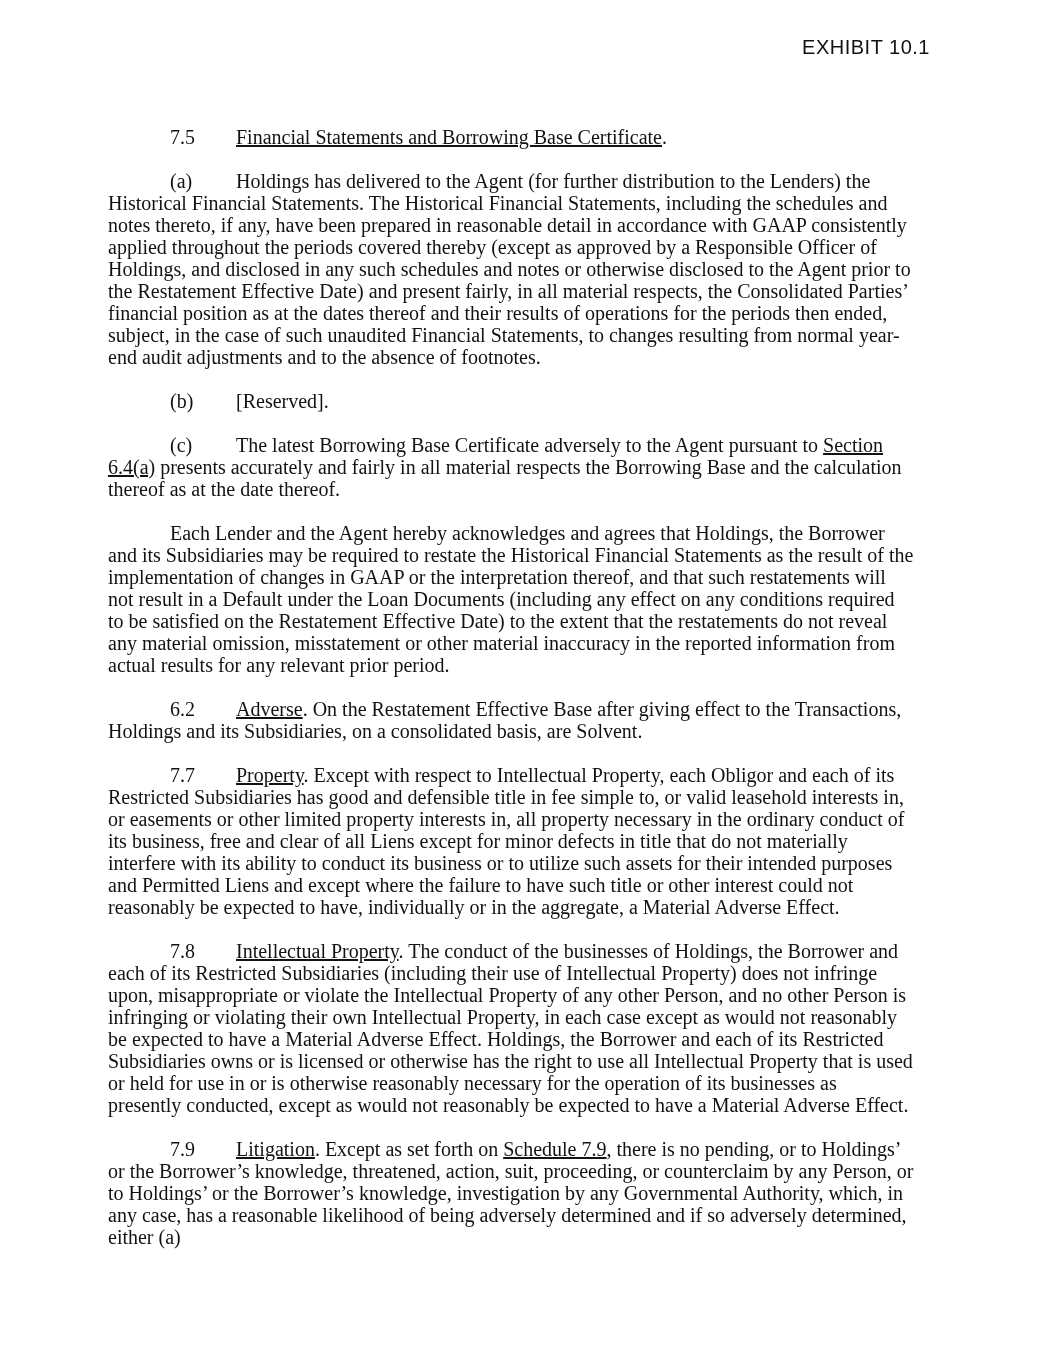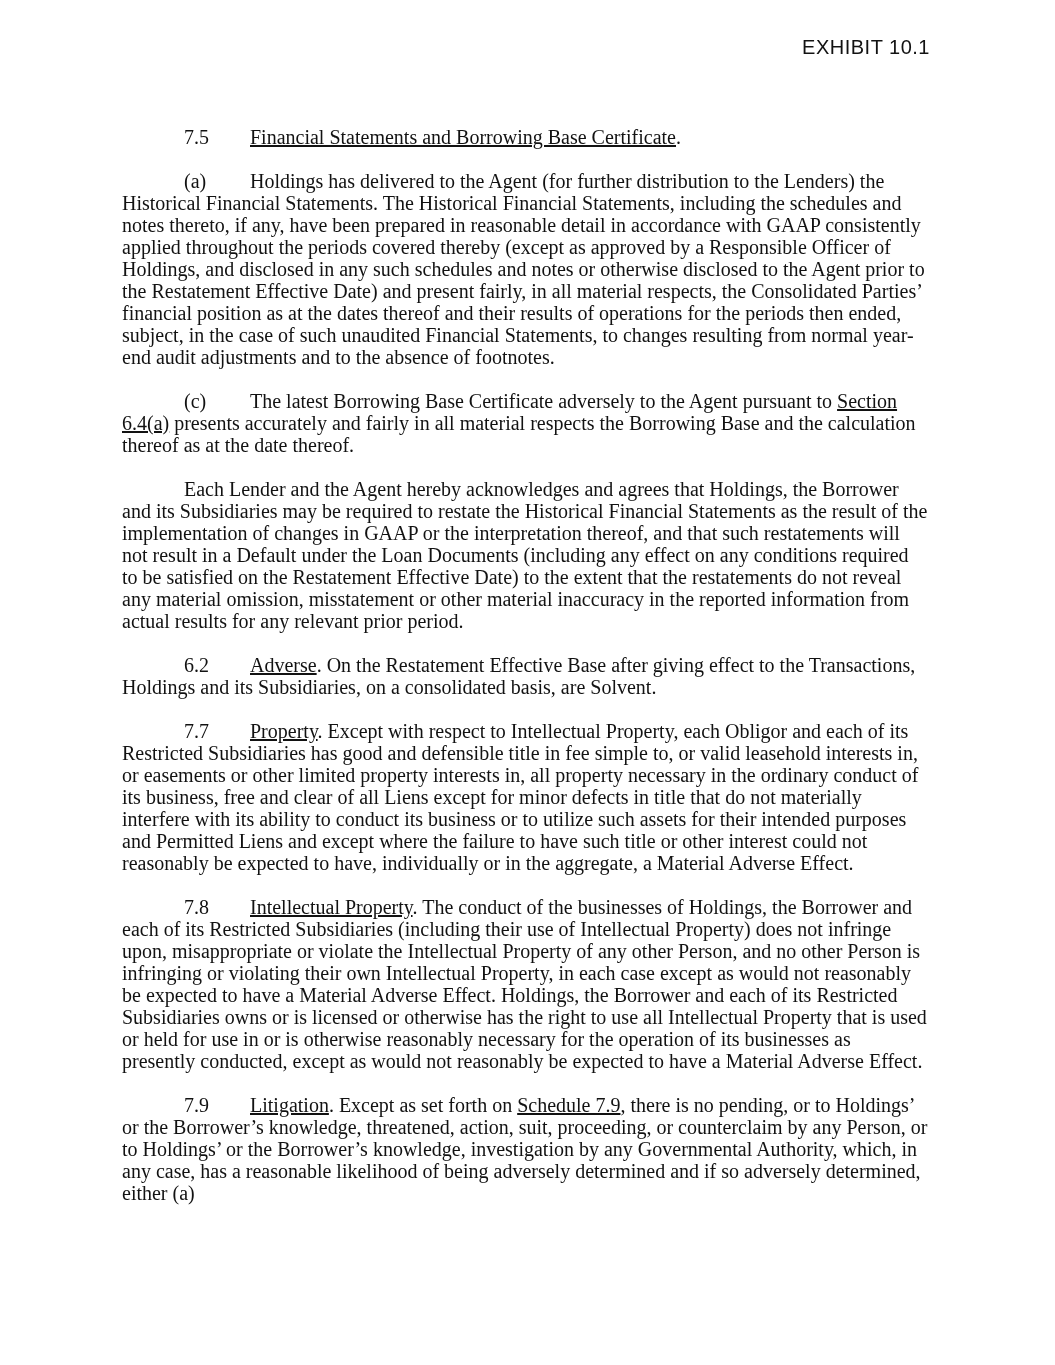--- a/index.html
+++ b/index.html
@@ -22,21 +22,21 @@
     position: absolute;
     top: 36px;
     right: 125px;
     font-family: "Liberation Sans", "DejaVu Sans", sans-serif;
     font-size: 20px;
     letter-spacing: 0.5px;
     color: #121212;
   }
   .doc-body {
     position: absolute;
-    left: 122px;
+    left: 108px;
     top: 126px;
     width: 806px;
   }
   .doc-body p {
     margin: 0 0 22px 0;
     text-indent: 62px;
     text-align: left;
   }
   .plabel {
     display: inline-block;
@@ -60,20 +60,21 @@
 </style>
 </head>
 <body>
 
 <div class="page">
   <div class="exhibit-header">EXHIBIT 10.1</div>
 
   <div class="doc-body">
       <p><span class="plabel">7.5</span><span class="ul">Financial Statements and Borrowing Base Certificate</span><span>.</span></p>
       <p><span class="plabel">(a)</span><span>Holdings has delivered to the Agent (for further distribution to the Lenders) the Historical Financial Statements.  The Historical Financial Statements, including the schedules and notes thereto, if any, have been prepared in reasonable detail in accordance with GAAP consistently applied throughout the periods covered thereby (except as approved by a Responsible Officer of Holdings, and disclosed in any such schedules and notes or otherwise disclosed to the Agent prior to the Restatement Effective Date) and present fairly, in all material respects, the Consolidated Parties’ financial position as at the dates thereof and their results of operations for the periods then ended, subject, in the case of such unaudited Financial Statements, to changes resulting from normal year-end audit adjustments and to the absence of footnotes.</span></p>
+      <p><span class="plabel">(b)</span><span>[Reserved].</span></p>
       <p><span class="plabel">(c)</span><span>The latest Borrowing Base Certificate adversely to the Agent pursuant to </span><span class="ul">Section 6.4(a)</span><span> presents accurately and fairly in all material respects the Borrowing Base and the calculation thereof as at the date thereof.</span></p>
       <p><span>Each Lender and the Agent hereby acknowledges and agrees that Holdings, the Borrower and its Subsidiaries may be required to restate the Historical Financial Statements as the result of the implementation of changes in GAAP or the interpretation thereof, and that such restatements will not result in a Default under the Loan Documents (including any effect on any conditions required to be satisfied on the Restatement Effective Date) to the extent that the restatements do not reveal any material omission, misstatement or other material inaccuracy in the reported information from actual results for any relevant prior period.</span></p>
       <p><span class="plabel">6.2</span><span class="ul">Adverse</span><span>.  On the Restatement Effective Base after giving effect to the Transactions, Holdings and its Subsidiaries, on a consolidated basis, are Solvent.</span></p>
       <p><span class="plabel">7.7</span><span class="ul">Property</span><span>.  Except with respect to Intellectual Property, each Obligor and each of its Restricted Subsidiaries has good and defensible title in fee simple to, or valid leasehold interests in, or easements or other limited property interests in, all property necessary in the ordinary conduct of its business, free and clear of all Liens except for minor defects in title that do not materially interfere with its ability to conduct its business or to utilize such assets for their intended purposes and Permitted Liens and except where the failure to have such title or other interest could not reasonably be expected to have, individually or in the aggregate, a Material Adverse Effect.</span></p>
       <p><span class="plabel">7.8</span><span class="ul">Intellectual Property</span><span>.  The conduct of the businesses of Holdings, the Borrower and each of its Restricted Subsidiaries (including their use of Intellectual Property) does not infringe upon, misappropriate or violate the Intellectual Property of any other Person, and no other Person is infringing or violating their own Intellectual Property, in each case except as would not reasonably be expected to have a Material Adverse Effect.  Holdings, the Borrower and each of its Restricted Subsidiaries owns or is licensed or otherwise has the right to use all Intellectual Property that is used or held for use in or is otherwise reasonably necessary for the operation of its businesses as presently conducted, except as would not reasonably be expected to have a Material Adverse Effect.</span></p>
       <p><span class="plabel">7.9</span><span class="ul">Litigation</span><span>.  Except as set forth on </span><span class="ul">Schedule 7.9</span><span>, there is no pending, or to Holdings’ or the Borrower’s knowledge, threatened, action, suit, proceeding, or counterclaim by any Person, or to Holdings’ or the Borrower’s knowledge, investigation by any Governmental Authority, which, in any case, has a reasonable likelihood of being adversely determined and if so adversely determined, either (a)</span></p>
     </div>
 
   <div class="page-number">108</div>
 </div>

